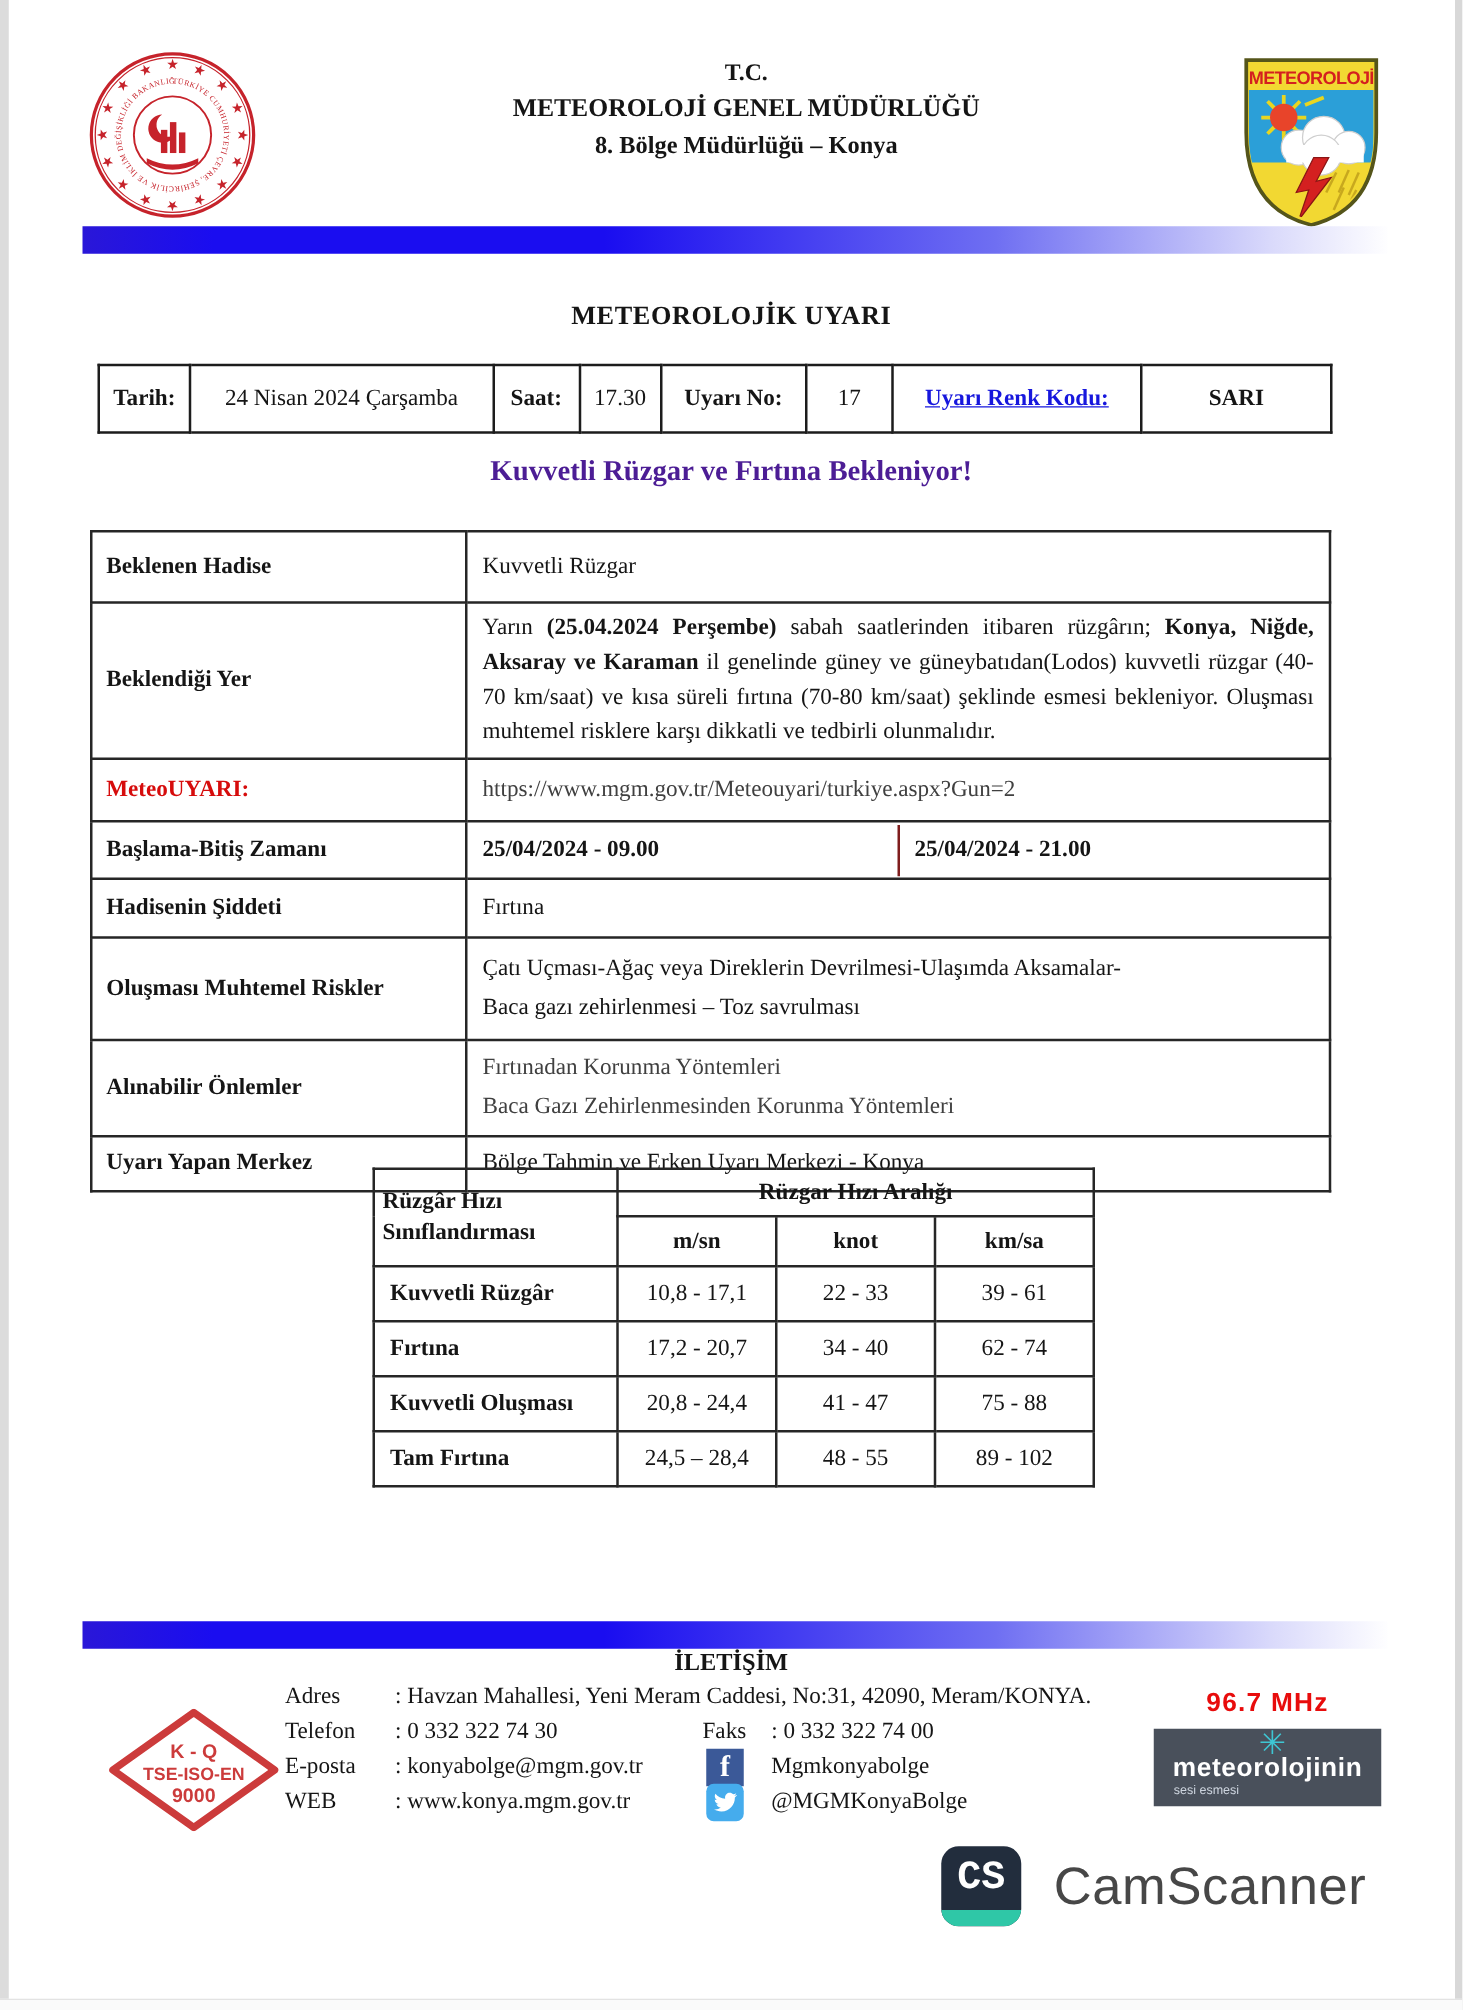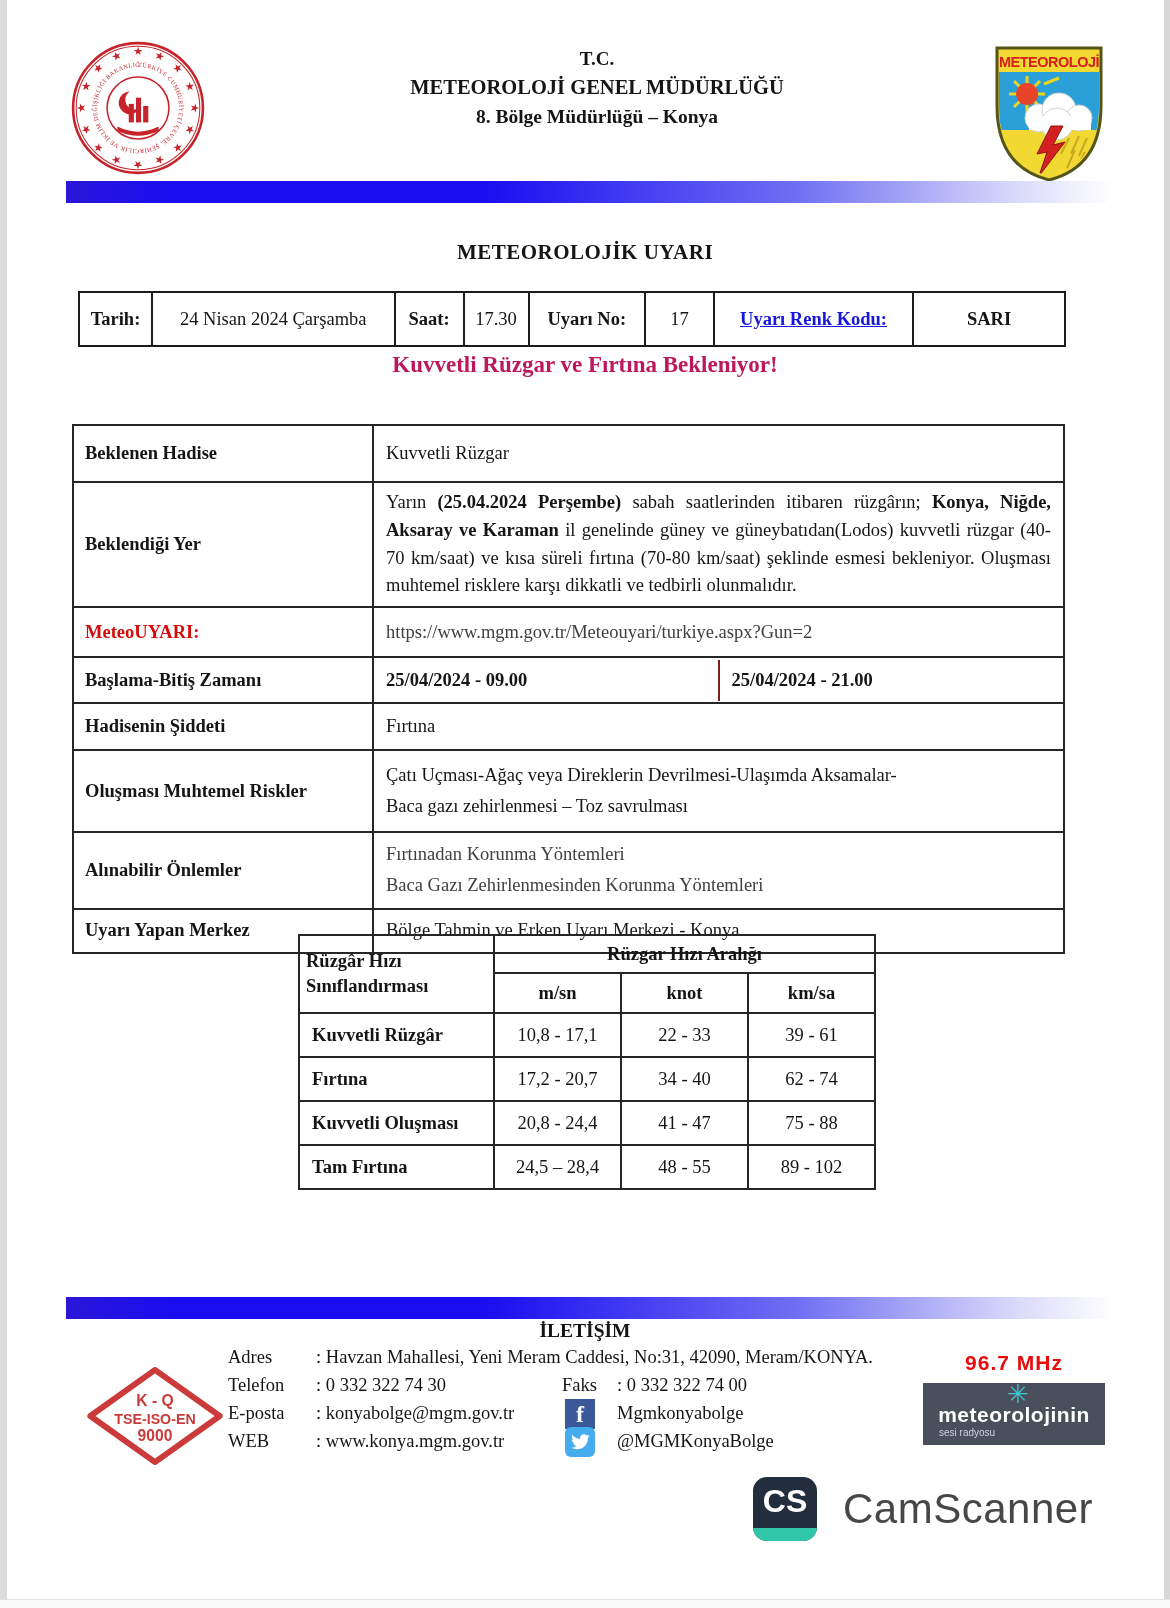--- a/index.html
+++ b/index.html
@@ -26,22 +26,22 @@
   .blue-bar {
     position:absolute; left:66px; width:1044px; height:22px;
     background:linear-gradient(90deg,#2a17d8 0%,#1a0df0 10%,#1a0df0 40%,#6f6ff2 70%,#d9d9fb 91%,#fefeff 100%);
   }
   #bar-top { top:181px; }
   #bar-bottom { top:1297px; }
 
   
   .doc-title { position:absolute; top:240px; left:0; width:100%; text-align:center;
                font-size:21px; font-weight:bold; letter-spacing:0.5px; }
-  .alert-title { position:absolute; top:352px; left:0; width:100%; text-align:center;
-                 font-size:23px; font-weight:bold; color:#be185d; }
+  .alert-title { position:absolute; top:364px; left:0; width:100%; text-align:center;
+                 font-size:23px; font-weight:bold; color:#4c1d95; }
 
   
   .info-table { position:absolute; left:78px; top:291px; width:988px; height:56px;
                 border-collapse:collapse; table-layout:fixed; font-size:18.5px; }
   .info-table td { border:2px solid #1c1c1c; text-align:center; vertical-align:middle; padding:2px 4px; }
   .info-table .lbl { font-weight:bold; }
   .renk-link { color:#1717dd; font-weight:bold; text-decoration:underline; }
 
   
   .main-table { position:absolute; left:72px; top:424px; width:993px;
@@ -88,21 +88,21 @@
                font-family:"Liberation Sans", sans-serif; color:#fff; }
   .radio-star { position:absolute; left:84px; top:-4px; color:#3ec6d3; font-size:26px; }
   .radio-name { position:absolute; left:0; top:20px; width:100%; text-align:center;
                 font-size:21px; font-weight:600; letter-spacing:0.5px; }
   .radio-sub  { position:absolute; left:16px; top:44px; font-size:10px; color:#cdd4de; }
 
   
   .cs-wrap { position:absolute; left:753px; top:1477px; display:flex; align-items:center; }
   .cs-icon { position:relative; width:64px; height:64px; background:#222d3d; border-radius:14px; overflow:hidden; }
   .cs-icon span { position:absolute; top:6px; left:0; width:100%; text-align:center;
-                  font-family:Liberation Sans, sans-serif; font-weight:bold; font-size:32px; color:#fff; }
+                  font-family:Liberation Mono, monospace; font-weight:bold; font-size:32px; color:#fff; }
   .cs-teal { position:absolute; bottom:0; left:0; width:100%; height:13px; background:#2fc7a7; }
   .cs-text { margin-left:26px; font-family:"Liberation Sans", sans-serif; font-size:42px;
              color:#474747; letter-spacing:0.5px; }
 </style>
 </head>
 <body>
 
 <div id="page">
   <div class="edge-left"></div>
   <div class="edge-right"></div>
@@ -342,21 +342,21 @@
       <svg viewBox="0 0 24 24" width="20" height="20" fill="#ffffff">
         <path d="M23.4 4.8c-.8.37-1.7.62-2.6.74.94-.56 1.65-1.45 2-2.5-.9.52-1.86.9-2.9 1.1C19.08 3.26 17.9 2.7 16.6 2.7c-2.5 0-4.55 2.04-4.55 4.54 0 .36.03.7.1 1.04-3.77-.2-7.12-2-9.36-4.75-.4.67-.6 1.45-.6 2.3 0 1.56.8 2.95 2 3.77-.74-.03-1.44-.23-2.05-.57v.06c0 2.2 1.56 4.03 3.64 4.44-.67.2-1.37.2-2.06.08.58 1.8 2.26 3.12 4.25 3.16-1.8 1.4-4.07 2.1-6.4 1.8 2.02 1.3 4.4 2.04 6.97 2.04 8.35 0 12.92-6.92 12.92-12.93v-.6c.9-.63 1.66-1.44 2.3-2.28z"></path>
       </svg>
     </span>
     <span class="c-value" style="left:617px; top:86px;">@MGMKonyaBolge</span>
 
     <div class="radio-freq">96.7 MHz</div>
     <div class="radio-box">
       <span class="radio-star">✳</span>
       <div class="radio-name">meteorolojinin</div>
-      <div class="radio-sub">sesi radyosu</div>
+      <div class="radio-sub">sesi esmesi</div>
     </div>
   </div>
 
   <div class="cs-wrap">
     <div class="cs-icon">
       <span>CS</span>
       <div class="cs-teal"></div>
     </div>
     <div class="cs-text">CamScanner</div>
   </div>

